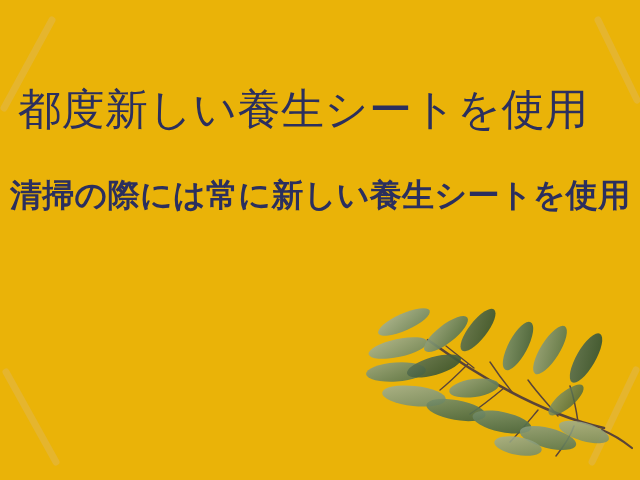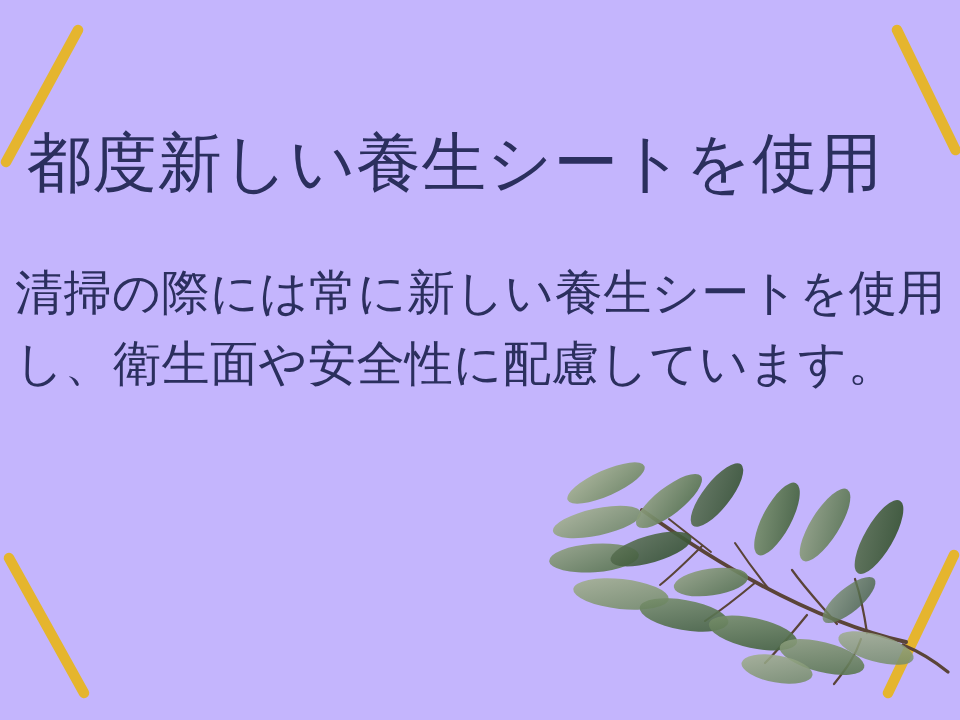--- a/index.html
+++ b/index.html
@@ -5,21 +5,21 @@
   html, body {
     margin: 0;
     padding: 0;
     background: #ffffff;
   }
   #slide {
     position: relative;
     width: 640px;
     height: 480px;
     overflow: hidden;
-    background: #c4b5fd;
+    background: #eab308;
     font-family: "DejaVu Sans", sans-serif;
   }
 
   
   .corner-svg {
     position: absolute;
     left: 0; top: 0;
     width: 640px;
     height: 480px;
     pointer-events: none;
@@ -53,21 +53,21 @@
     left: 10px;
     top: 172px;
     width: 620px;
     color: #2b2f5e;
   }
   .body-line {
     font-size: 32px;
     line-height: 47px;
     letter-spacing: 0.3px;
     white-space: nowrap;
-    font-weight: 400;
+    font-weight: 700;
   }
 </style>
 </head>
 <body>
 
 <div id="slide">
 
   <svg class="corner-svg" viewBox="0 0 640 480">
     <g stroke="#e5b52e" stroke-width="7" stroke-linecap="round" fill="none">
       <line x1="52" y1="20" x2="4" y2="108"></line>
@@ -136,16 +136,15 @@
       <ellipse cx="234" cy="58" rx="28" ry="9.5" fill="url(#lf4)" transform="rotate(-60 234 58)" opacity="0.93"></ellipse>
       <ellipse cx="232" cy="132" rx="26" ry="9" fill="url(#lf1)" transform="rotate(16 232 132)" opacity="0.86"></ellipse>
       <ellipse cx="214" cy="100" rx="22" ry="8" fill="url(#lf2)" transform="rotate(-40 214 100)" opacity="0.8"></ellipse>
     </g>
   </svg>
 
   <div class="heading">都度新しい養生シートを使用</div>
 
   <div class="body-block">
     <div class="body-line">清掃の際には常に新しい養生シートを使用</div>
-    <div class="body-line">し、衛生面や安全性に配慮しています。</div>
   </div>
 
 </div>
 
 </body></html>

